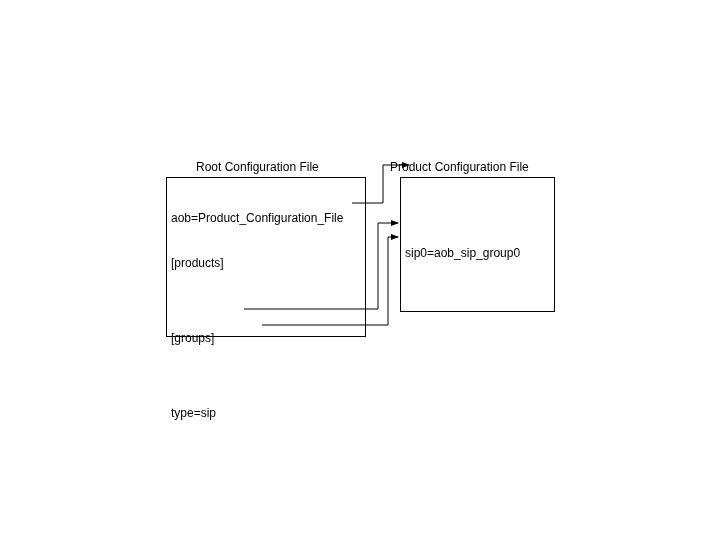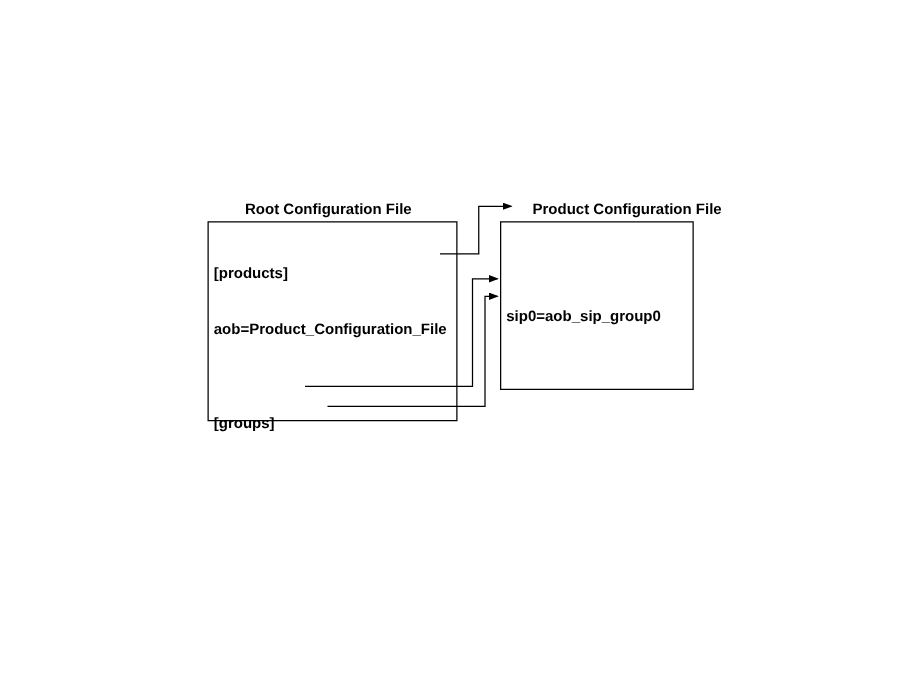--- a/index.html
+++ b/index.html
@@ -9,21 +9,20 @@
     height: 540px;
     background: #ffffff;
     font-family: Arial, Helvetica, sans-serif;
     font-size: 12px;
     color: #000000;
   }
   .canvas {
     position: relative;
     width: 692px;
     height: 540px;
-    font-weight: bold;
   }
   .title {
     position: absolute;
     font-size: 12px;
     white-space: nowrap;
   }
   .box {
     position: absolute;
     border: 1px solid #000000;
     box-sizing: border-box;
@@ -47,30 +46,31 @@
 </head>
 <body>
 
 <div class="canvas">
 
   <div class="title" style="left:196px; top:160px;">Root Configuration File</div>
 
   <div class="box" style="left:166px; top:177px; width:200px; height:160px;"></div>
 
   <div class="content" style="left:171px; top:181px;">
+    <div>aob=Product_Configuration_File</div>
     <div>[products]</div>
-    <div>aob=Product_Configuration_File</div>
     <div></div>
     <div>[groups]</div>
     <div></div>
+    <div>type=sip</div>
     
     
   </div>
 
-  <div class="title" style="left:426px; top:160px;">Product Configuration File</div>
+  <div class="title" style="left:390px; top:160px;">Product Configuration File</div>
 
   <div class="box" style="left:400px; top:177px; width:155px; height:135px;"></div>
 
   <div class="content" style="left:405px; top:216px;">
     <div>sip0=aob_sip_group0</div>
   </div>
 
   <svg class="arrows">
     <defs>
       <marker id="arrowhead" markerWidth="8" markerHeight="8" refX="7" refY="3" orient="auto" markerUnits="strokeWidth">

